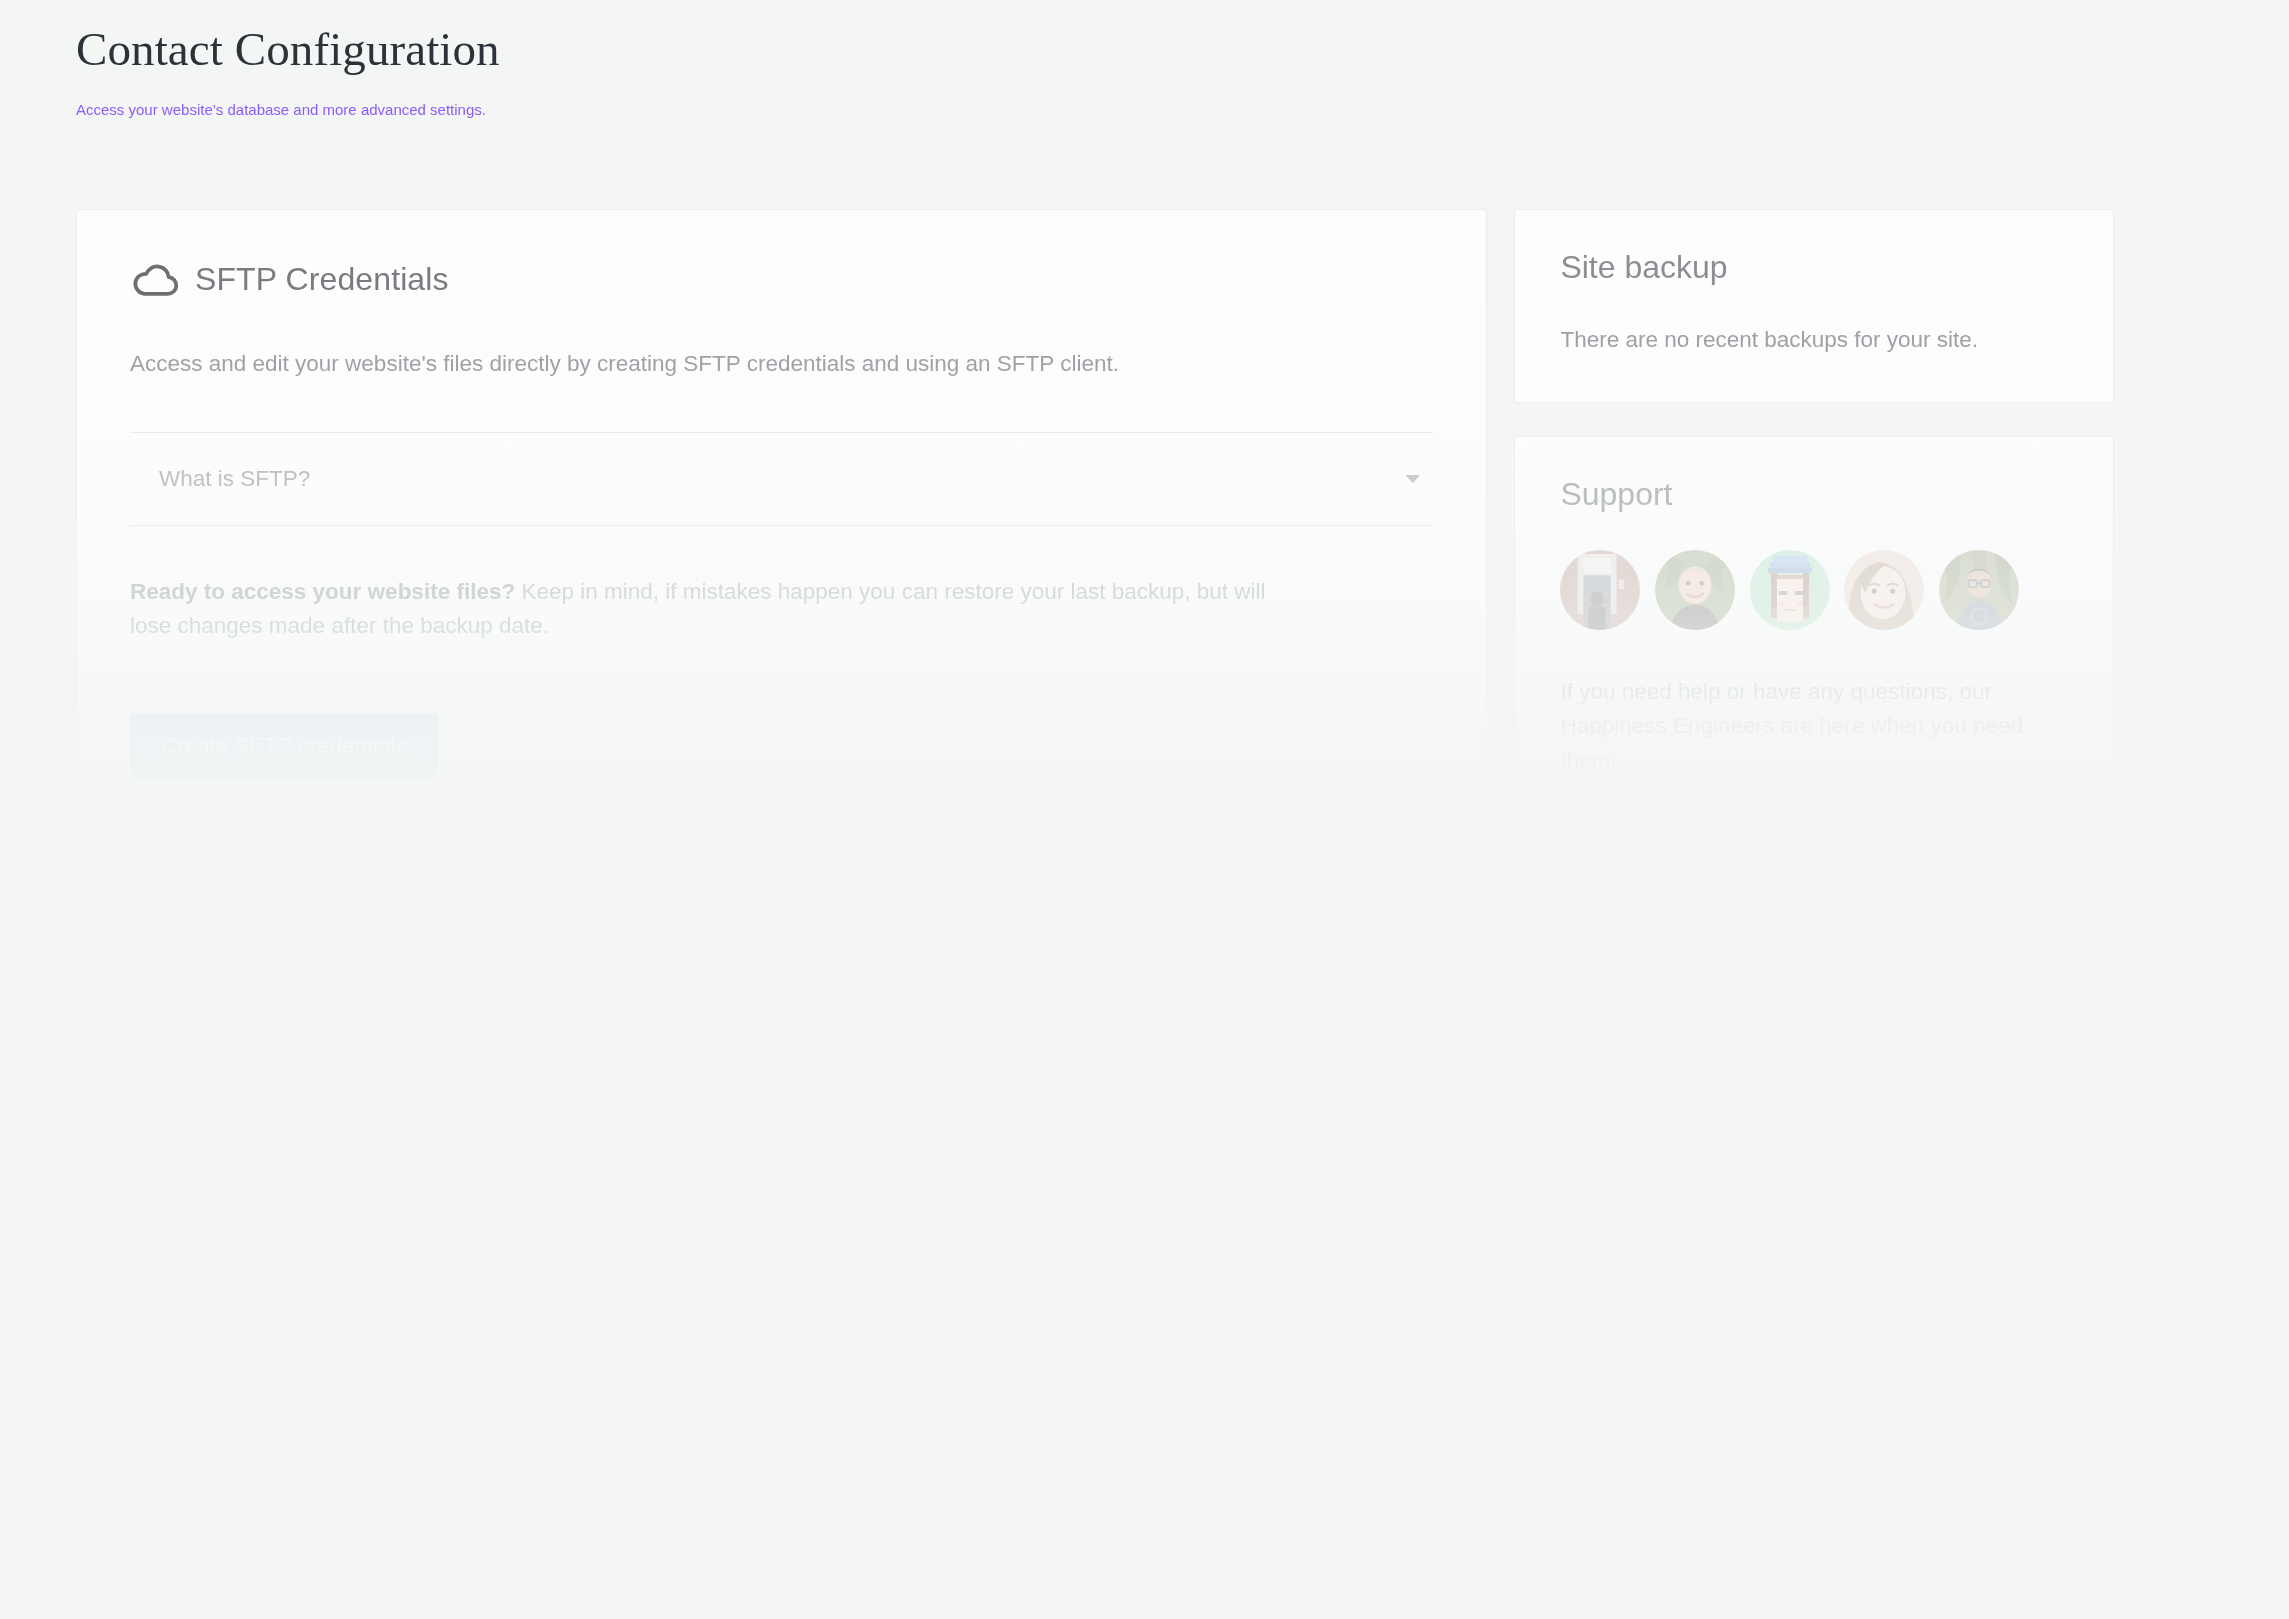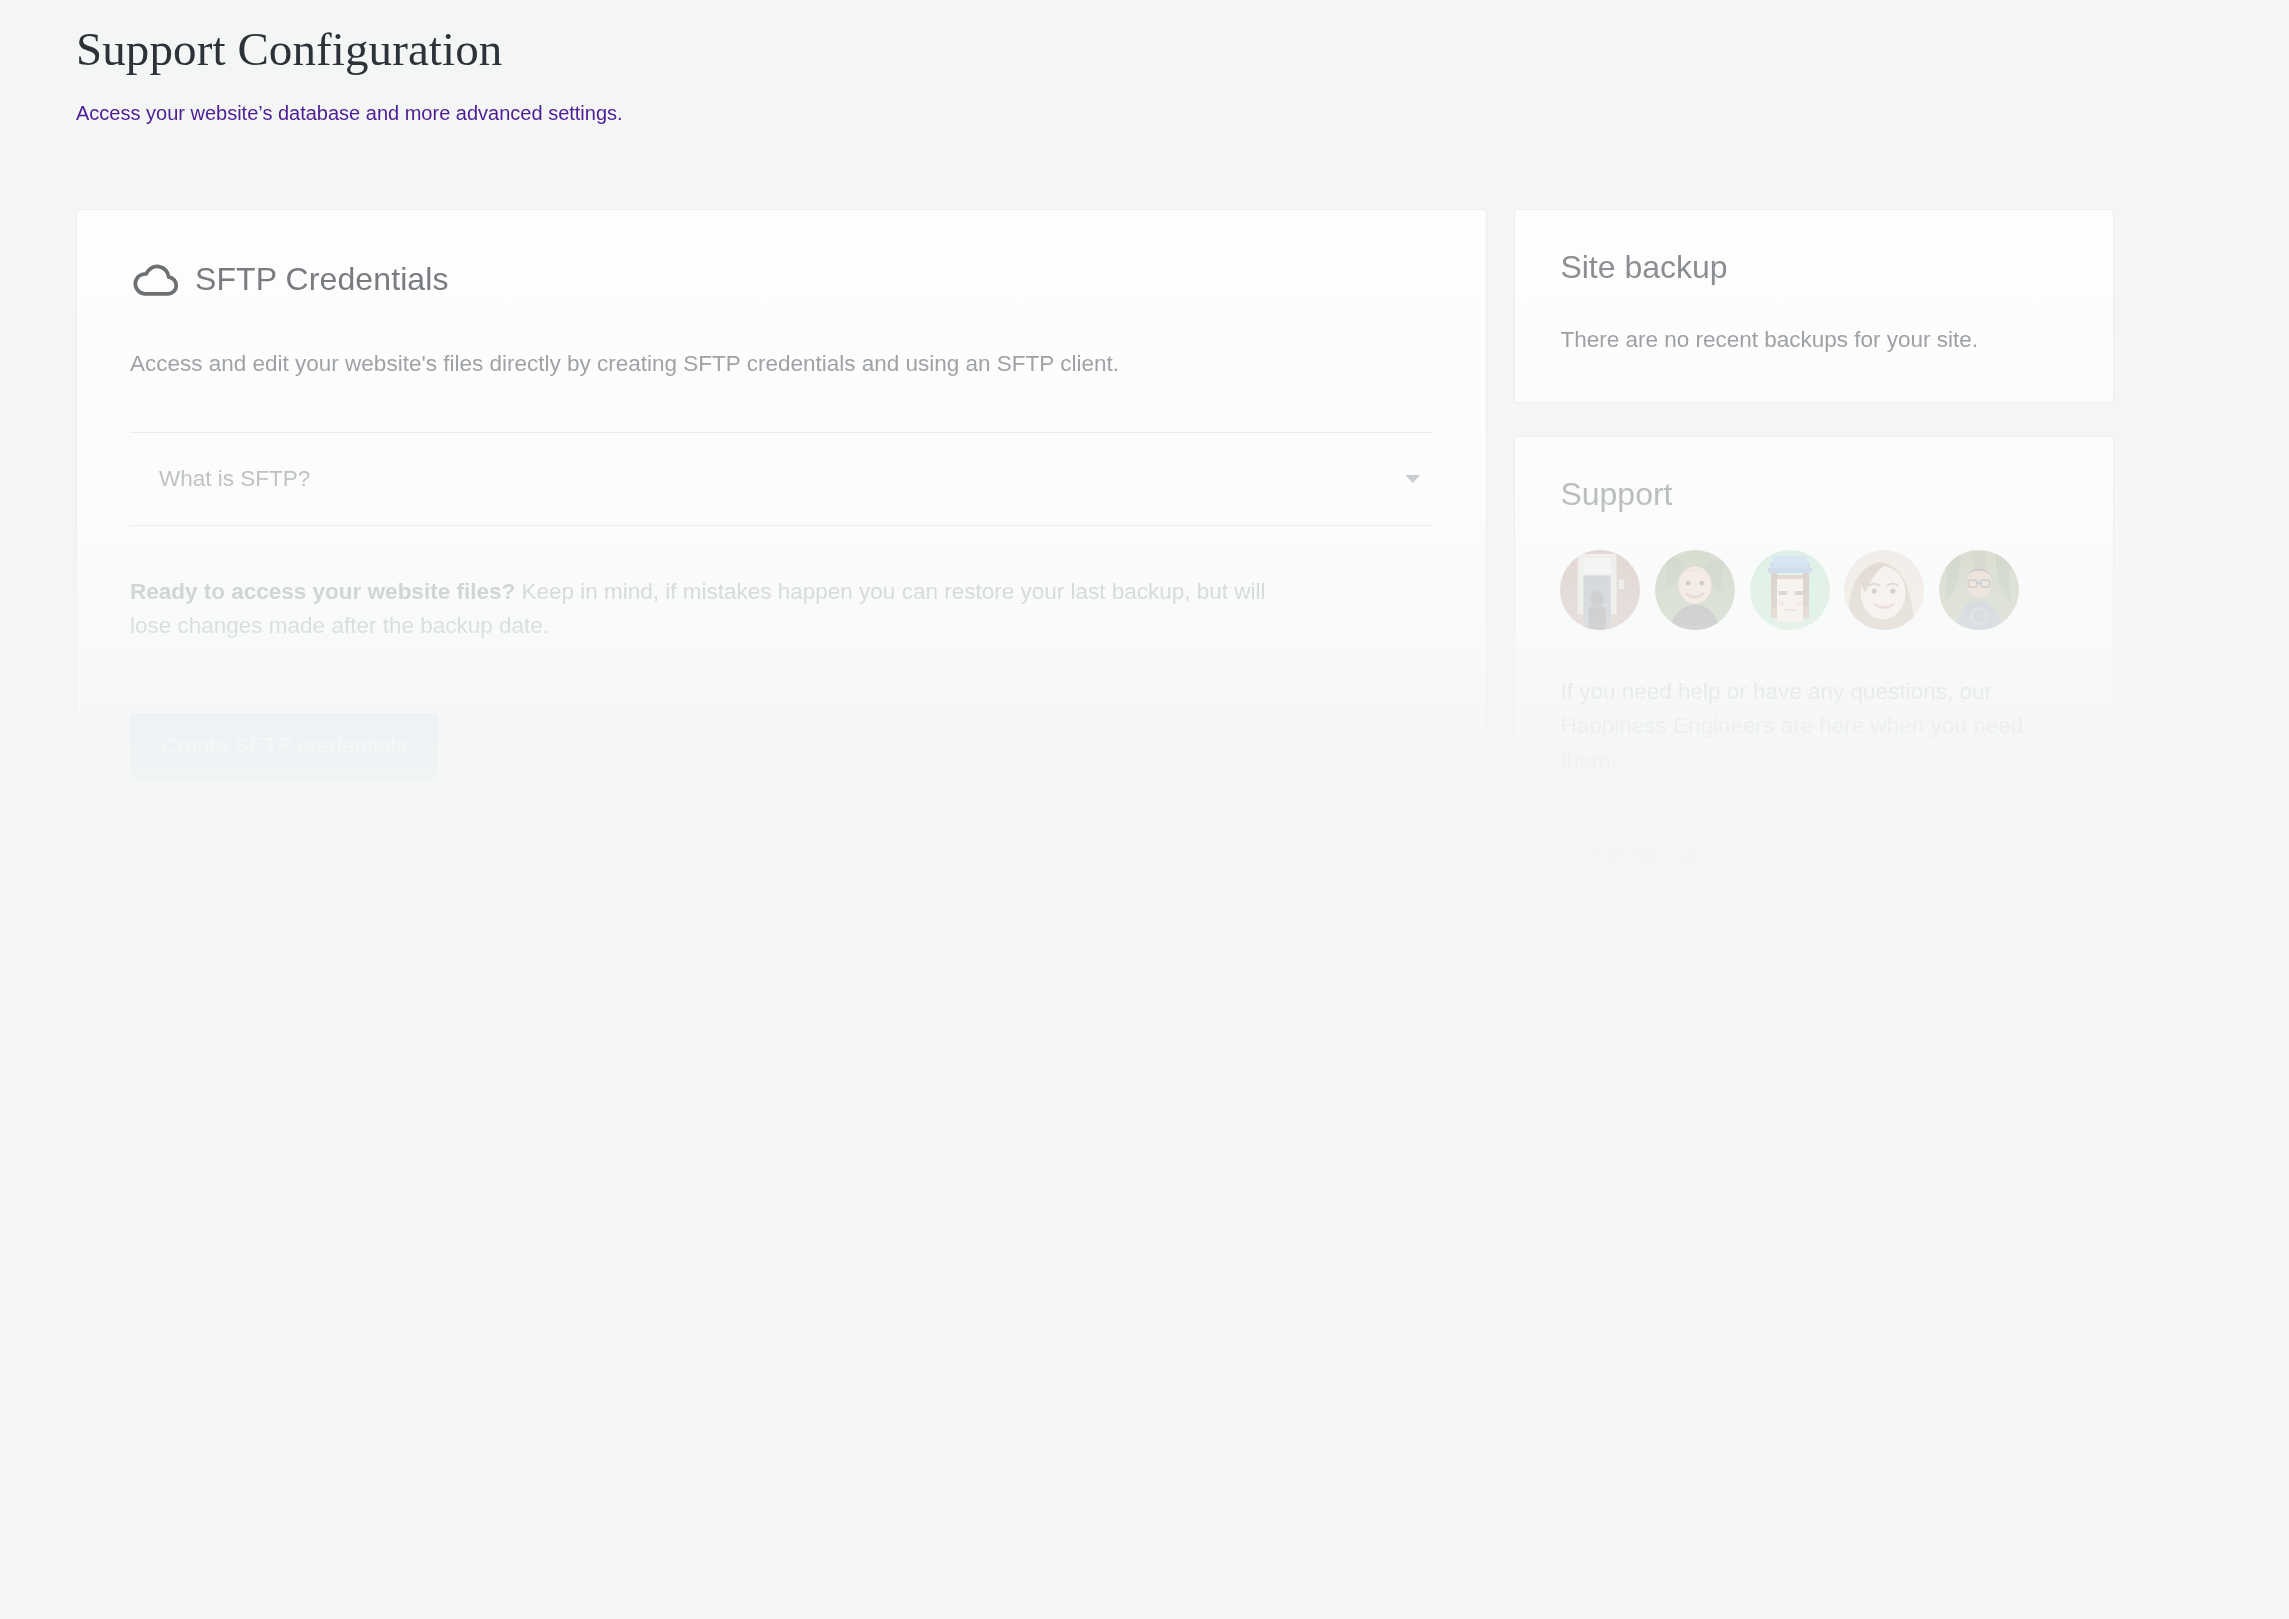--- a/index.html
+++ b/index.html
@@ -32,23 +32,23 @@
   .page-title {
     font-family: "Liberation Serif", serif;
     font-size: 47px;
     line-height: 1.18;
     font-weight: 400;
     color: #2c3338;
     letter-spacing: 0.1px;
     margin: 0;
   }
   .page-subtitle {
-    font-size: 20px;
+    font-size: 15px;
     line-height: 1.4;
-    color: #4c1d95;
+    color: #8b5cf6;
     margin: 21.6px 0 0 0;
   }
 
   
   .content-grid {
     position: absolute;
     left: 76px;
     top: 209px;
     width: 2039px;
     display: flex;
@@ -207,21 +207,21 @@
         rgba(244,246,246,0.97) 510px,
         rgba(244,246,246,1) 588px);
   }
 </style>
 </head>
 <body>
 
 <div class="page">
 
   <div class="page-header">
-    <h1 class="page-title">Support Configuration</h1>
+    <h1 class="page-title">Contact Configuration</h1>
     <p class="page-subtitle">Access your website’s database and more advanced settings.</p>
   </div>
 
   <div class="content-grid">
 
     <div class="col-main">
 
       <div class="card sftp-card">
 
         <div class="card-head">

